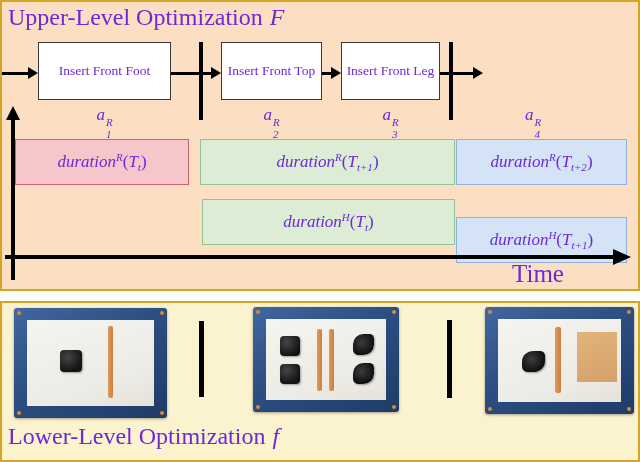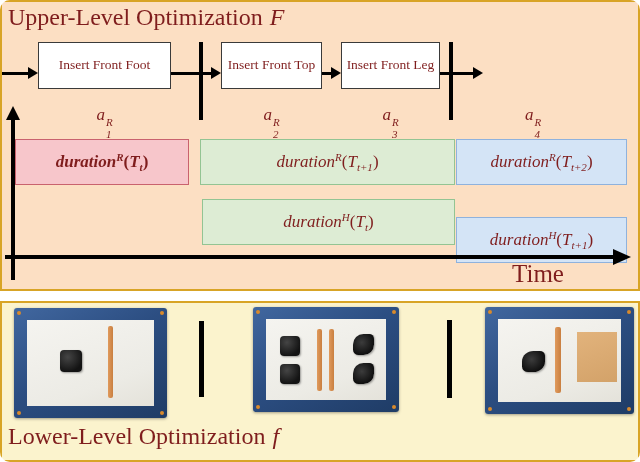--- a/index.html
+++ b/index.html
@@ -1,47 +1,47 @@
 <!DOCTYPE html>
 <html><head>
 <meta charset="utf-8">
 <style>
   html,body{margin:0;padding:0;background:#fff;}
   .page{position:relative;width:640px;height:462px;background:#ffffff;overflow:hidden;
-        font-family:"Liberation Serif","DejaVu Serif",serif;color:#7f1d1d;border-radius:10px;}
+        font-family:"Liberation Serif","DejaVu Serif",serif;color:#6d28d9;}
   .panel{position:absolute;left:0;width:640px;border:2px solid #d8a426;box-sizing:border-box;}
   .panel.upper{top:0;height:291px;background:#fcdfc3;}
   .panel.lower{top:301px;height:161px;background:#fbf3cd;}
 
   .big-title{position:absolute;font-size:24px;line-height:1.1;white-space:nowrap;font-weight:400;margin:0;}
   .big-title .sym{font-style:italic;margin-left:7px;}
   .upper .big-title{left:6px;top:2px;}
   .lower .big-title{left:6px;top:120px;}
 
   
-  .task-box{position:absolute;top:40px;height:47px;background:#ffffff;border:1.4px solid #3a3a3a;
+  .task-box{position:absolute;top:40px;height:58px;background:#ffffff;border:1.4px solid #3a3a3a;
             box-sizing:border-box;display:flex;align-items:center;justify-content:center;
             text-align:center;font-size:13.5px;line-height:1.35;padding:16px 4px;}
   .vbar{position:absolute;top:40px;width:4px;height:78px;background:#000;}
   .harrow{position:absolute;height:3px;background:#000;}
   .harrow::after{content:"";position:absolute;right:-10px;top:-5px;width:0;height:0;
                  border-left:10px solid #000;border-top:6.5px solid transparent;border-bottom:6.5px solid transparent;}
 
   
   .action{position:absolute;top:103px;height:28px;text-align:center;font-size:17px;font-style:italic;}
   .stack{display:inline-flex;flex-direction:column;align-items:flex-start;vertical-align:-6px;
          font-size:11px;line-height:1.05;font-style:italic;margin-left:1px;}
 
   
   .dur{position:absolute;height:46px;box-sizing:border-box;display:flex;align-items:center;justify-content:center;
        font-size:17px;}
   .dur .m i{font-style:italic;}
   .dur sup{font-size:11px;font-style:italic;vertical-align:6px;}
   .dur sub{font-size:11px;font-style:italic;vertical-align:-4px;}
-  .tone-pink{background:#f7c6cb;border:1.4px solid #c9626e;font-weight:bold;}
+  .tone-pink{background:#f7c6cb;border:1.4px solid #c9626e;}
   .tone-green{background:#ddecd4;border:1.4px solid #93c493;}
   .tone-blue{background:#d4e4f6;border:1.4px solid #8fb2dd;}
 
   
   .axis-v{position:absolute;left:9px;top:117px;width:4px;height:161px;background:#000;}
   .axis-v-head{position:absolute;left:4px;top:104px;width:0;height:0;
                border-left:7px solid transparent;border-right:7px solid transparent;border-bottom:14px solid #000;}
   .axis-h{position:absolute;left:3px;top:253px;width:609px;height:4px;background:#000;}
   .axis-h-head{position:absolute;left:611px;top:247px;width:0;height:0;
                border-top:8px solid transparent;border-bottom:8px solid transparent;border-left:18px solid #000;}

